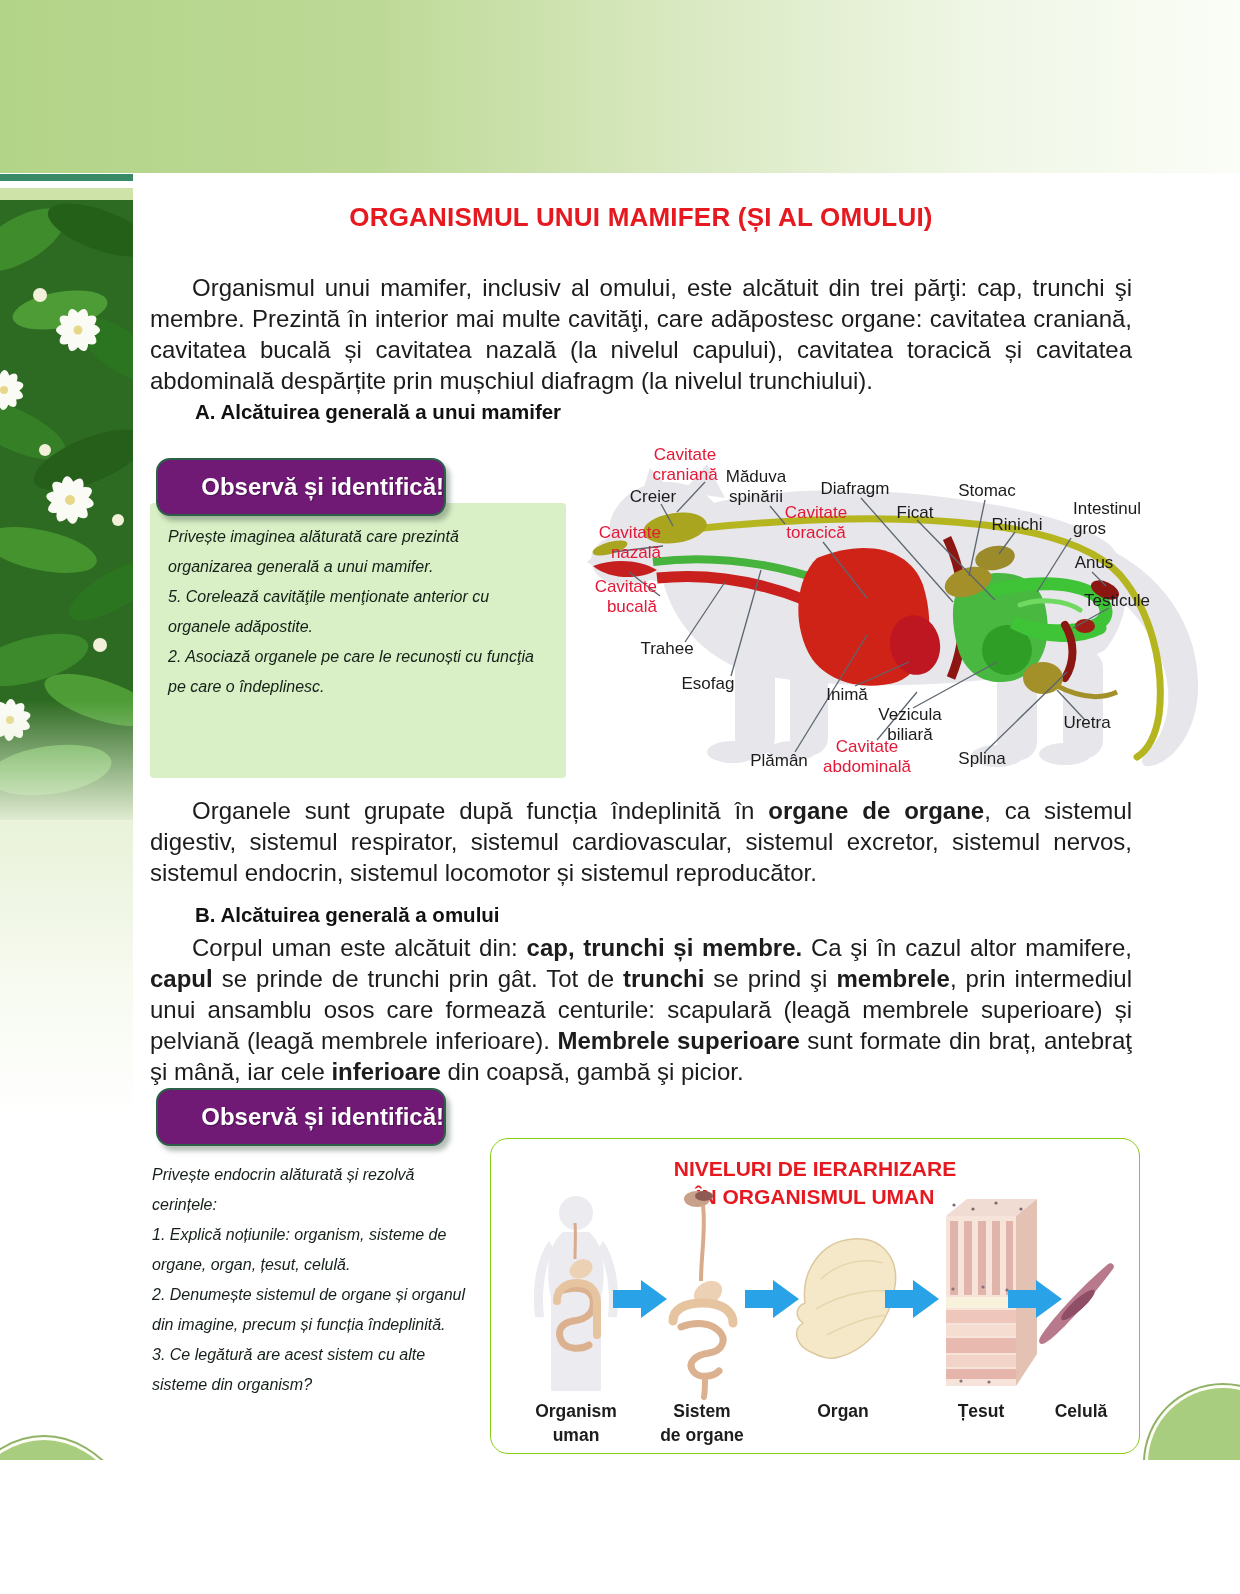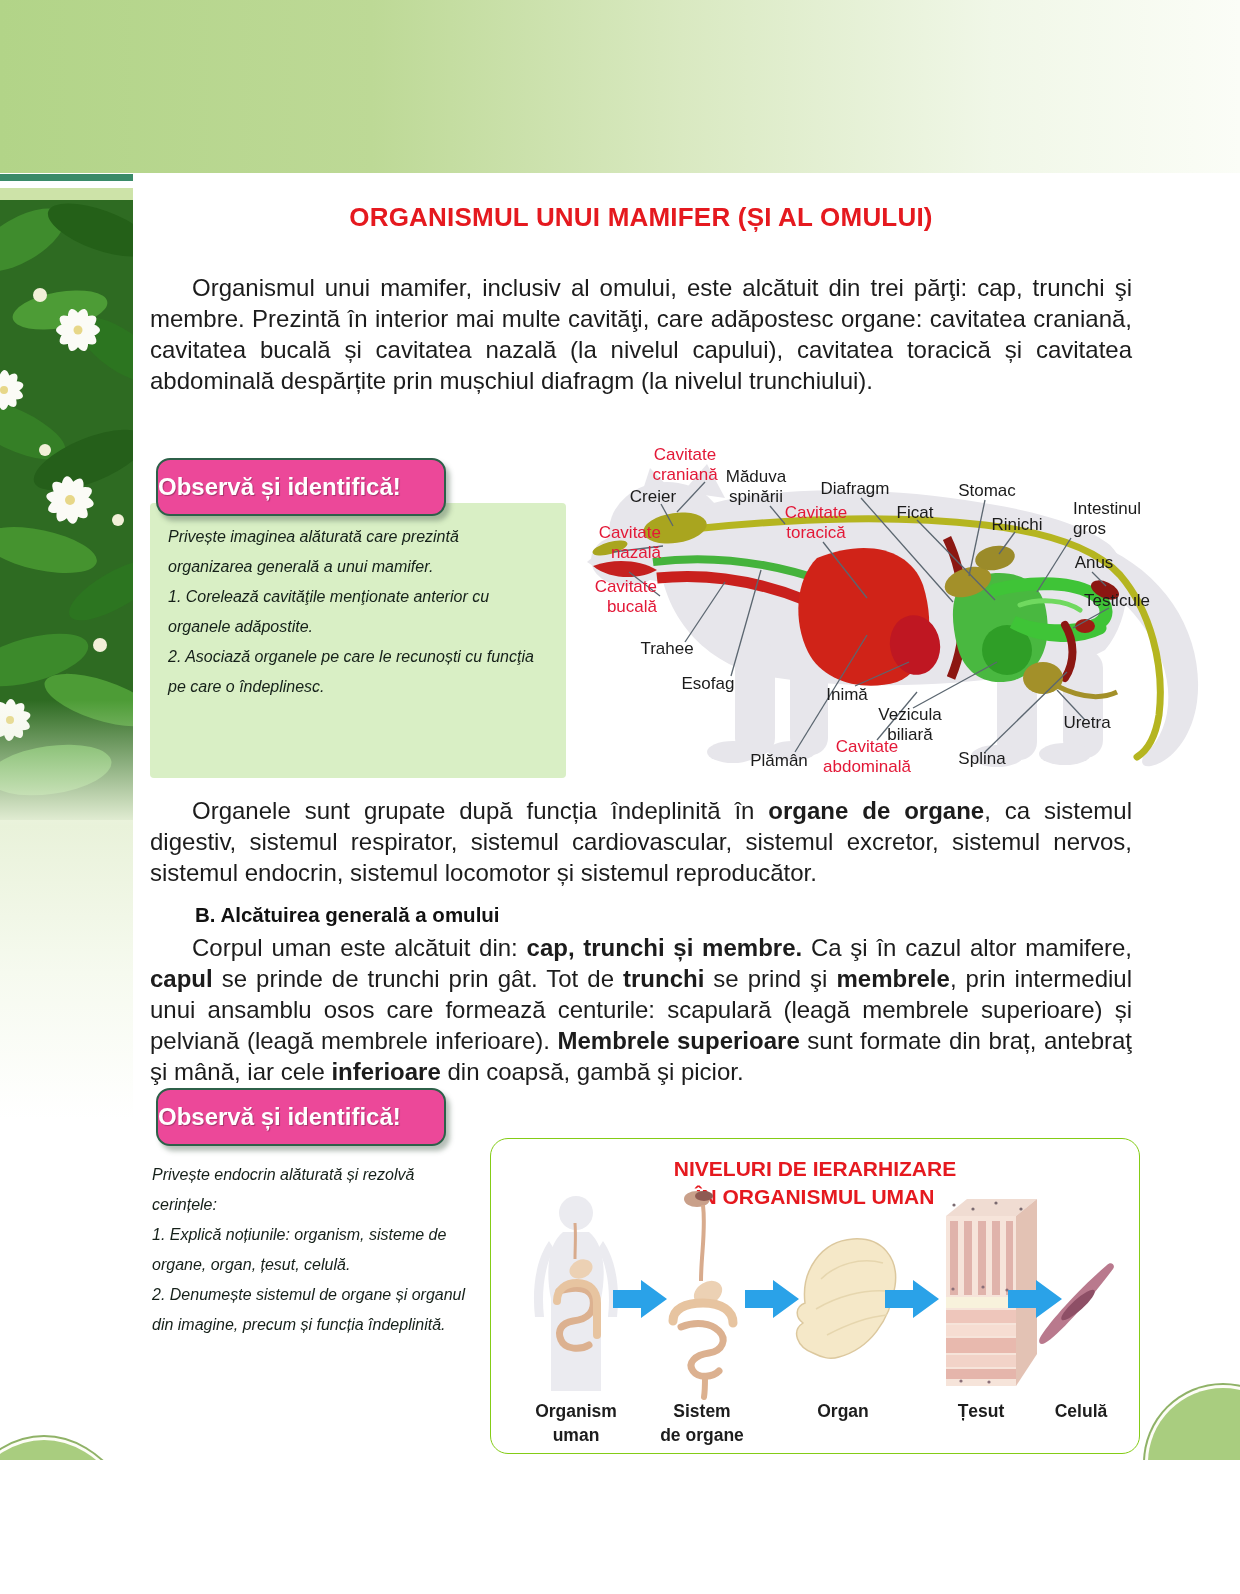--- a/index.html
+++ b/index.html
@@ -17,22 +17,22 @@
   
   .page-title{position:absolute;left:150px;top:202px;width:982px;text-align:center;
     font-size:26px;font-weight:bold;color:#e5191f;letter-spacing:.2px;}
   .para{position:absolute;left:150px;width:982px;text-align:justify;
     font-size:24px;line-height:31px;color:#1c1c1c;}
   .para .indent{display:inline-block;width:42px;}
   .b{font-weight:bold;}
   .sec-head{position:absolute;left:195px;font-size:20.5px;font-weight:bold;color:#111;}
   
   .obs-panel{position:absolute;left:150px;top:503px;width:416px;height:275px;background:#d9efc5;border-radius:4px;}
-  .obs-header{position:absolute;width:286px;height:54px;background:#ec4899;border:2px solid #2d6049;
-    border-radius:14px;box-shadow:4px 5px 5px rgba(90,110,95,.45);display:flex;align-items:center;justify-content:flex-start;}
+  .obs-header{position:absolute;width:286px;height:54px;background:#701a75;border:2px solid #2d6049;
+    border-radius:14px;box-shadow:4px 5px 5px rgba(90,110,95,.45);display:flex;align-items:center;justify-content:flex-end;}
   .obs-header span{color:#fff;font-size:24px;font-weight:bold;text-shadow:1px 1px 1px rgba(0,0,0,.3);}
   .obs-text{position:absolute;font-style:italic;font-size:16px;line-height:30px;color:#152019;}
   .obs-text p{margin:0;}
   
   .cat-diagram{position:absolute;left:565px;top:430px;width:675px;height:365px;}
   .cat-diagram text{font-family:"Liberation Sans",sans-serif;font-size:17px;fill:#1b1b1b;}
   .cat-diagram text.red{fill:#e31837;}
   .leader{stroke:#5b6670;stroke-width:1.3;}
   
   .fig-box{position:absolute;left:490px;top:1138px;width:648px;height:314px;background:#fff;
@@ -111,28 +111,29 @@
         <circle cx="100" cy="445" r="7" fill="#f2f0d8"></circle>
       </g>
     </svg>
   </div>
   <div class="side-fade"></div>
 
   <div class="page-title">ORGANISMUL UNUI MAMIFER (ȘI AL OMULUI)</div>
 
   <div class="para" style="top:272px"><span class="indent"></span><span>Organismul unui mamifer, inclusiv al omului, este alcătuit din trei părţi: cap, trunchi şi membre. Prezintă în interior mai multe cavităţi, care adăpostesc organe: cavitatea craniană, cavitatea bucală și cavitatea nazală (la nivelul capului), cavitatea toracică și cavitatea abdominală despărțite prin mușchiul diafragm (la nivelul trunchiului).</span></div>
 
+  <div class="sec-head" style="top:400px">A. Alcătuirea generală a unui mamifer</div>
 
   <div class="obs-panel"></div>
   <div class="obs-header" style="left:156px;top:458px">
     <span>Observă și identifică!</span>
   </div>
   <div class="obs-text" style="left:168px;top:522px;width:378px">
     <p>Privește imaginea alăturată care prezintă organizarea generală a unui mamifer.</p>
-    <p>1. Corelează cavităţile menţionate anterior cu organele adăpostite.</p>
+    <p>5. Corelează cavităţile menţionate anterior cu organele adăpostite.</p>
     <p>2. Asociază organele pe care le recunoști cu funcţia pe care o îndeplinesc.</p>
   </div>
 
   <div class="cat-diagram">
     <svg width="675" height="365" viewBox="0 0 675 365">
 
       <g fill="#e7e6eb">
         <path d="M72 78 L85 38 L112 66 Z"></path>
         <path d="M118 62 L142 34 L160 68 Z"></path>
         <ellipse cx="102" cy="102" rx="58" ry="50"></ellipse>
@@ -238,20 +239,21 @@
 
   <div class="para" style="top:932px"><span class="indent"></span><span><span>Corpul uman este alcătuit din: </span><span class="b">cap, trunchi și membre.</span><span> Ca şi în cazul altor mamifere, </span><span class="b">capul</span><span> se prinde de trunchi prin gât. Tot de </span><span class="b">trunchi</span><span> se prind şi </span><span class="b">membrele</span><span>, prin intermediul unui ansamblu osos care formează centurile: scapulară (leagă membrele superioare) și pelviană (leagă membrele inferioare). </span><span class="b">Membrele superioare</span><span> sunt formate din braț, antebraţ şi mână, iar cele </span><span class="b">inferioare</span><span> din coapsă, gambă şi picior.</span></span></div>
 
   <div class="obs-header" style="left:156px;top:1088px">
     <span>Observă și identifică!</span>
   </div>
   <div class="obs-text" style="left:152px;top:1160px;width:322px">
     <p>Privește endocrin alăturată și rezolvă cerințele:</p>
     <p>1. Explică noțiunile: organism, sisteme de organe, organ, țesut, celulă.</p>
     <p>2. Denumește sistemul de organe și organul din imagine, precum și funcția îndeplinită.</p>
+    <p>3. Ce legătură are acest sistem cu alte sisteme din organism?</p>
   </div>
 
   <div class="fig-box">
     <div class="fig-title">
       <div>NIVELURI DE IERARHIZARE</div>
       <div>ÎN ORGANISMUL UMAN</div>
     </div>
     <svg width="648" height="314" viewBox="0 0 648 314" style="position:absolute;left:0;top:0">
 
       <g>

